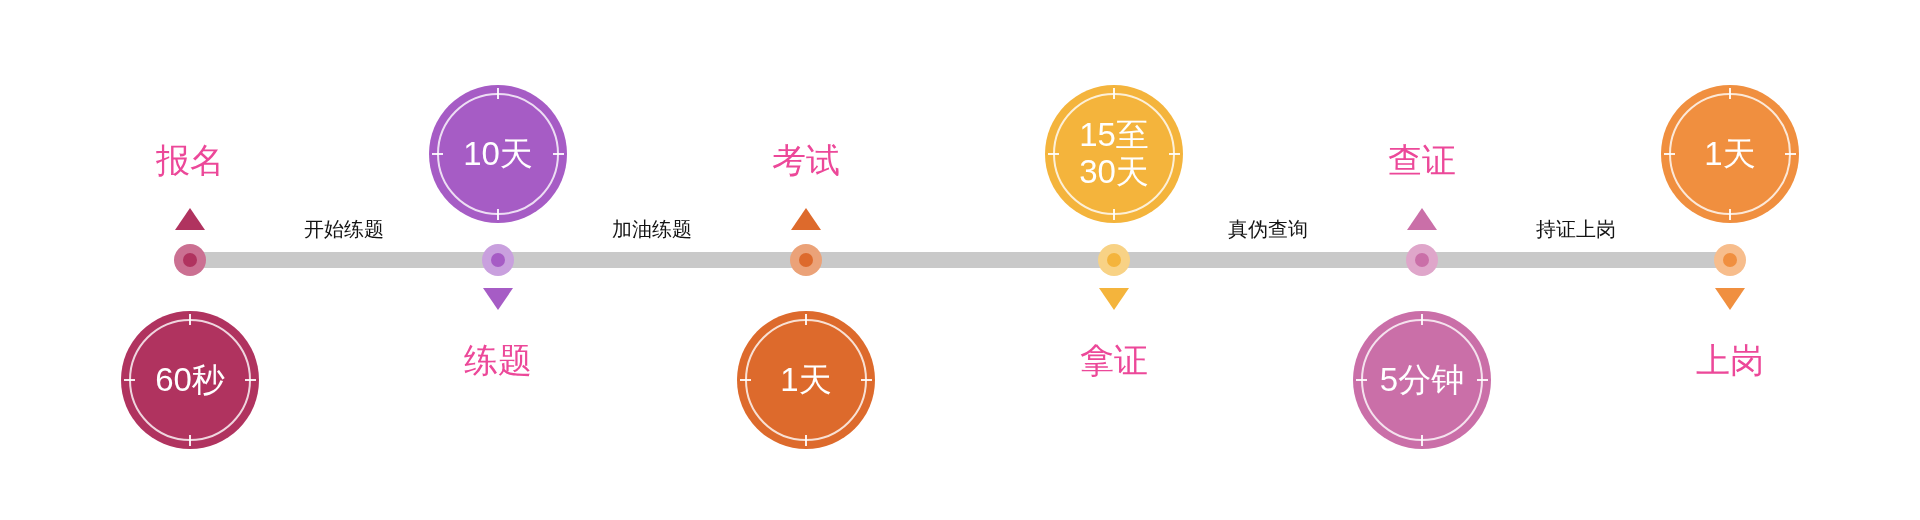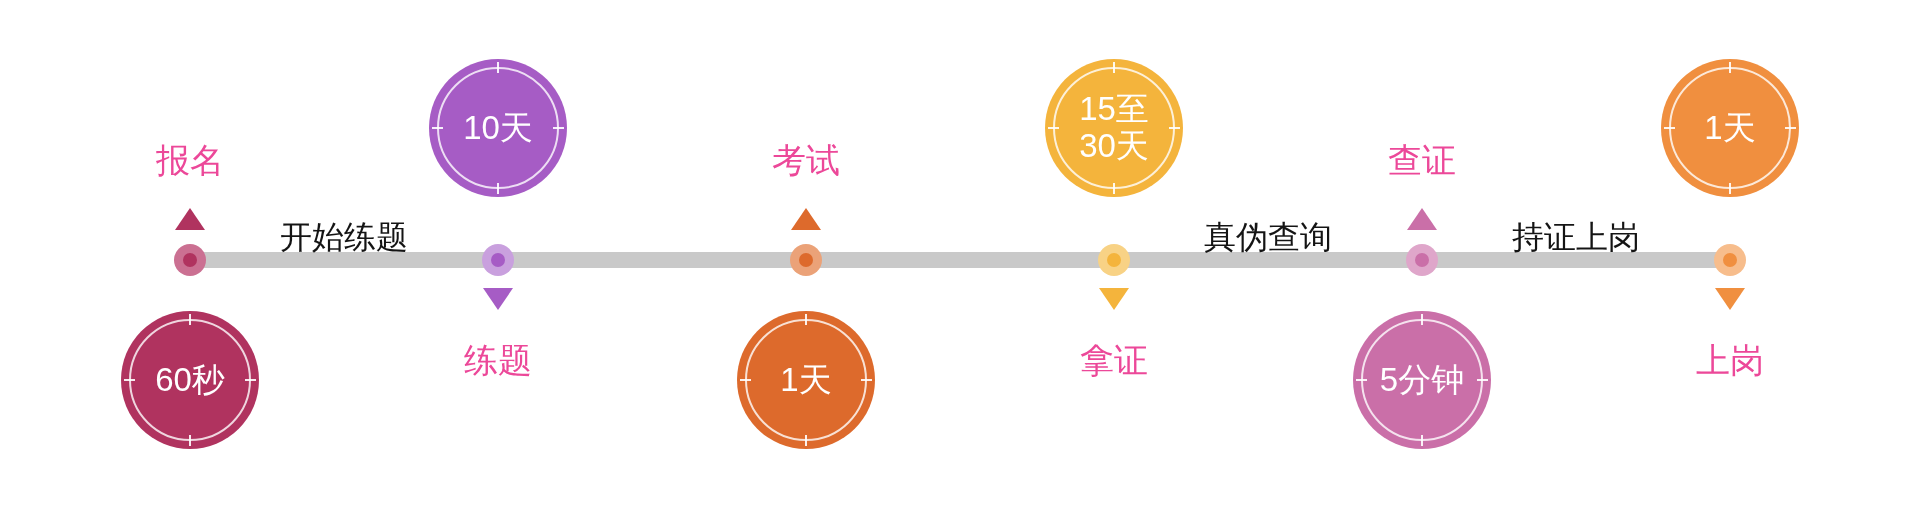--- a/index.html
+++ b/index.html
@@ -23,21 +23,21 @@
     top: 252px;
     width: 1556px;
     height: 16px;
     background: #c9c9c9;
     border-radius: 8px;
   }
   .segment-label {
     position: absolute;
     top: 216px;
     transform: translateX(-50%);
-    font-size: 32px;
+    font-size: 20px;
     font-weight: 500;
     color: #141414;
     white-space: nowrap;
   }
   .milestone {
     position: absolute;
     top: 0;
     width: 0;
     height: 100%;
   }
@@ -91,21 +91,21 @@
     color: #ffffff;
     display: flex;
     align-items: center;
     justify-content: center;
     text-align: center;
     font-size: 33px;
     line-height: 1.12;
     white-space: pre-line;
   }
   .name-top .m-badge    { top: 311px; text-align: center; }
-  .name-bottom .m-badge { top: 59px; }
+  .name-bottom .m-badge { top: 85px; }
   .m-badge::before {
     content: "";
     position: absolute;
     inset: 8px;
     border: 2px solid rgba(255, 255, 255, 0.8);
     border-radius: 50%;
   }
   .tick { position: absolute; background: rgba(255, 255, 255, 0.9); }
   .tick.t { left: 50%; top: 3px;    width: 2px;  height: 11px; transform: translateX(-50%); }
   .tick.b { left: 50%; bottom: 3px; width: 2px;  height: 11px; transform: translateX(-50%); }
@@ -113,20 +113,21 @@
   .tick.r { top: 50%;  right: 3px;  width: 11px; height: 2px;  transform: translateY(-50%); }
 </style>
 </head>
 <body>
 
 <div class="canvas">
 
   <div class="timeline-bar" style="background: rgb(201, 201, 201);"></div>
 
   <div class="segment-label" style="left:344px">开始练题</div>
+  <div class="segment-label" style="left:652px">加油练题</div>
   <div class="segment-label" style="left:1576px">持证上岗</div>
   <div class="segment-label" style="left:1268px">真伪查询</div>
 
   <div class="milestone name-top" style="left: 190px; --c: #b0335f; --cl: #cb7092;">
     <div class="m-name">报名</div>
     <div class="m-tri"></div>
     <div class="m-dot"></div>
     <div class="m-badge">
       <span class="tick t"></span>
       <span class="tick b"></span>

